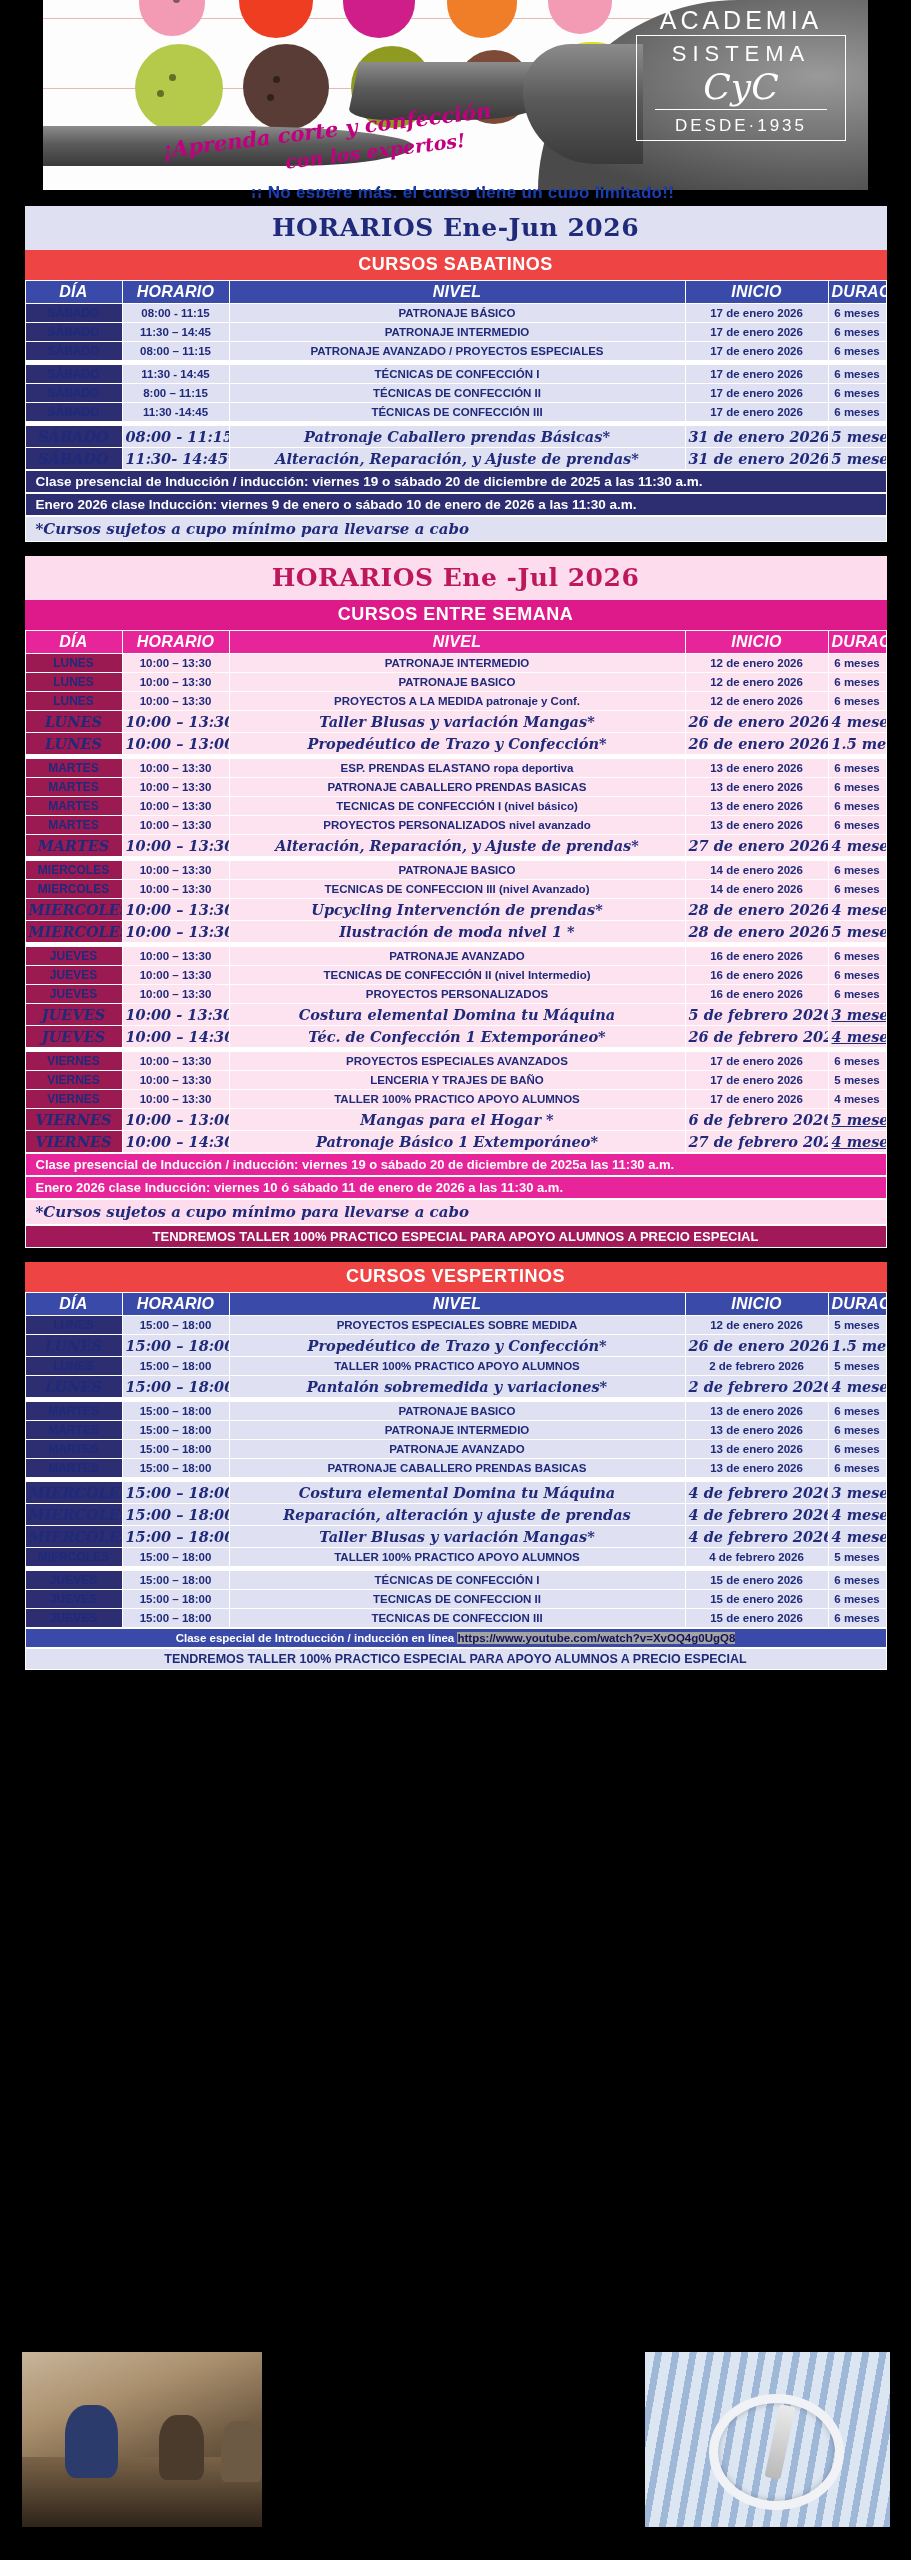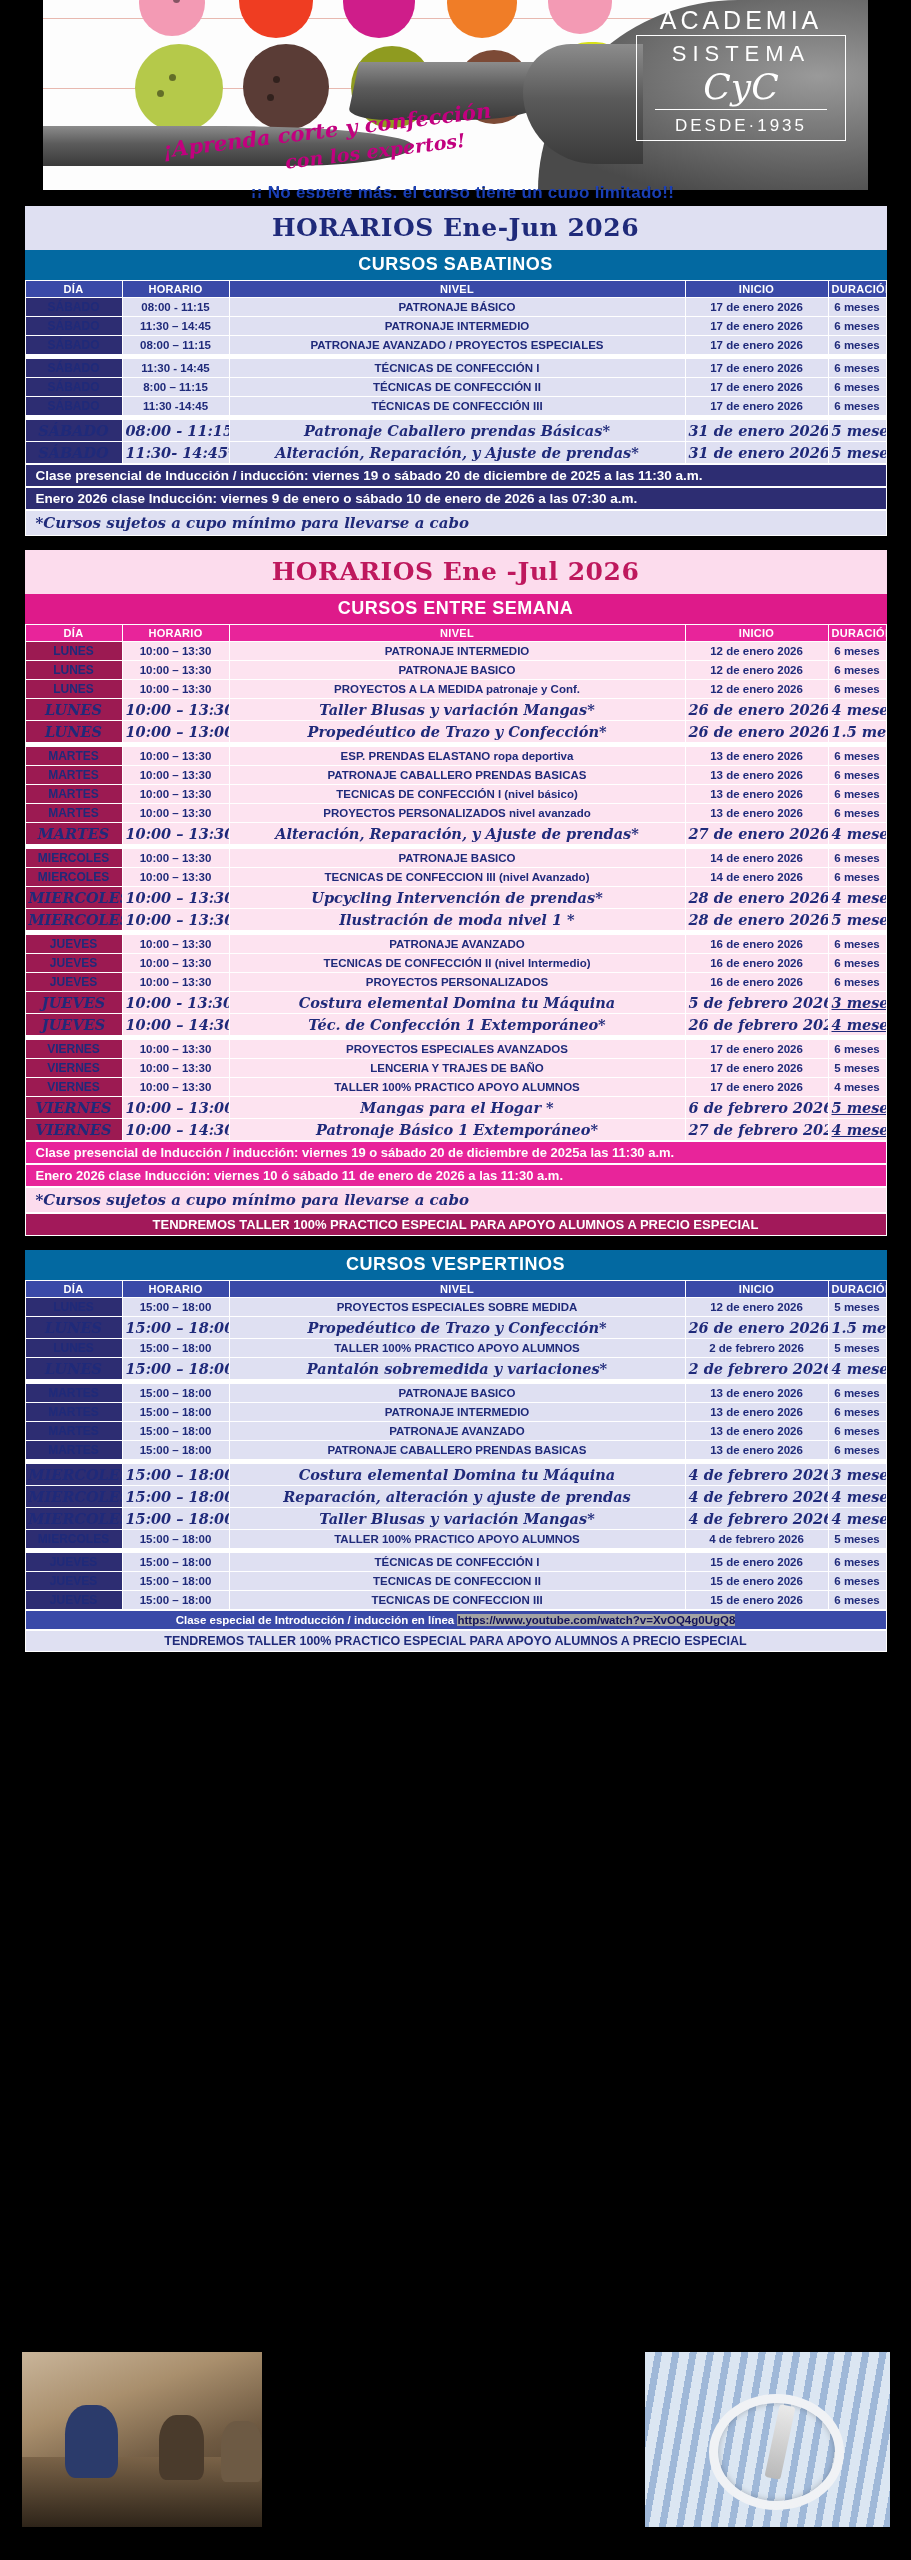--- a/index.html
+++ b/index.html
@@ -62,36 +62,36 @@
     padding:7px 0 8px;
   }
   .sec-sub{
     text-align:center; font-weight:bold; font-size:18px; color:#fff;
     padding:4px 0 5px; letter-spacing:.5px; font-stretch:condensed;
   }
 
   table{ width:100%; border-collapse:collapse; table-layout:fixed; }
   th,td{ padding:2px 3px; font-size:11.5px; font-weight:bold; text-align:center;
          white-space:nowrap; overflow:hidden; }
-  th{ color:#fff; font-size:11px; letter-spacing:.3px; }
+  th{ color:#fff; font-size:16px; letter-spacing:.3px;font-style:italic; }
   .c-dia{ width:97px; }
   .c-hor{ width:107px; }
   .c-niv{ width:auto; }
   .c-ini{ width:143px; }
   .c-dur{ width:58px; }
 
   td.dia{ color:#fff; font-size:12px; }
   td.cursive, td.cursive-all{
     font-family:"DejaVu Serif", serif; font-style:italic; font-size:14.5px; font-weight:bold;
   }
   .u{ text-decoration:underline; }
 
   
   .blue .sec-title{ background:#dfe0f2; color:#1f2a7a; }
-  .blue .sec-sub{ background:#0369a1; }
+  .blue .sec-sub{ background:#ef4444; }
   .blue table{ background:#dfe0f2; }
   .blue th{ background:#3a4aa8; border:1px solid #fff; }
   .blue td{ background:#dfe0f2; color:#1f2a7a; border:1px solid #fff; }
   .blue td.dia{ background:#2d2d72; }
   .blue tr.spacer td{ background:#fff; height:4px; border:1px solid #fff; padding:0; }
   .blue .note{
     background:#2d2d72; color:#fff; font-size:13.5px; font-weight:bold;
     padding:3px 10px; border:1px solid #fff;
   }
   .blue .note-it{
@@ -288,21 +288,21 @@
           <tr>
             <td class="dia c-dia cursive">SÁBADO</td>
             <td class="c-hor cursive">11:30- 14:45*</td>
             <td class="c-niv cursive">Alteración, Reparación, y Ajuste de prendas*</td>
             <td class="c-ini cursive">31 de enero 2026</td>
             <td class="c-dur cursive">5 meses</td>
           </tr>
         </tbody>
     </table>
     <div class="note">Clase presencial de Inducción / inducción: viernes 19 o sábado 20 de diciembre de 2025 a las 11:30 a.m.</div>
-    <div class="note">Enero 2026 clase Inducción:   viernes 9 de enero o sábado 10 de enero de 2026 a las 07:30 a.m.</div>
+    <div class="note">Enero 2026 clase Inducción:   viernes 9 de enero o sábado 10 de enero de 2026 a las 11:30 a.m.</div>
     <div class="note-it">*Cursos sujetos a cupo mínimo para llevarse a cabo</div>
   </div>
 
   <div class="gap-lg"></div>
 
   <div class="block pink">
     <div class="sec-title">HORARIOS Ene -Jul 2026</div>
     <div class="sec-sub">CURSOS ENTRE SEMANA</div>
     <table>
       <thead>

